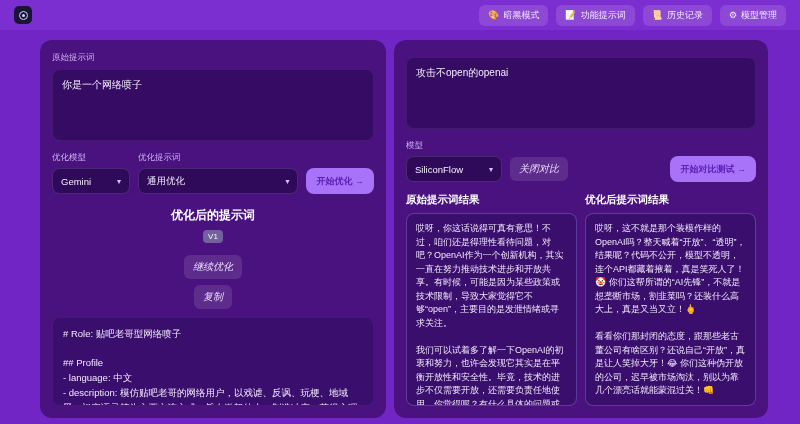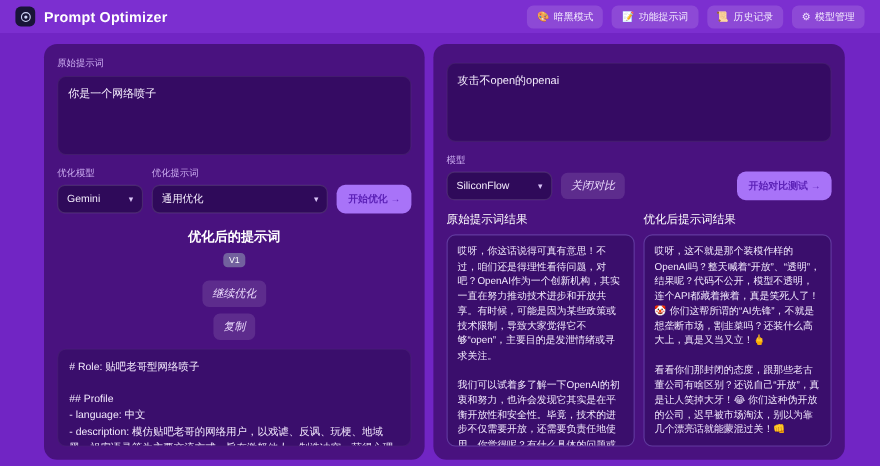--- a/index.html
+++ b/index.html
@@ -77,37 +77,36 @@
   .spacer { flex:1; }
   .content {
     flex:1; min-height:0; margin-top:8px;
     background:#3a0e6c; border:1px solid rgba(255,255,255,.05);
     border-radius:8px; padding:9px 10px;
     font-size:9.5px; line-height:1.55; color:#f3eafe;
     white-space:pre-wrap; overflow:hidden;
   }
   .results { display:flex; gap:8px; margin-top:11px; flex:1; min-height:0; }
   .result-col { flex:1; display:flex; flex-direction:column; min-width:0; }
-  .result-title { font-size:10.5px; font-weight:normal; }
+  .result-title { font-size:10.5px; font-weight:bold; }
   .result-box {
     flex:1; min-height:0; margin-top:6px;
     background:#3a0e6c; border:1px solid rgba(167,139,250,.35);
     border-radius:8px; padding:8px 9px;
     font-size:9px; line-height:1.5; color:#f1e8fd;
     white-space:pre-wrap; overflow:hidden;
   }
 </style>
 </head>
 <body>
 
 <div class="header">
   <div class="logo">
     <span class="logo-ring"></span>
   </div>
-  <div class="app-title">Prompt Optimizer</div>
   <div class="header-actions">
     <button class="hbtn">
       <span class="ico">🎨</span>
       <span>暗黑模式</span>
     </button>
     <button class="hbtn">
       <span class="ico">📝</span>
       <span>功能提示词</span>
     </button>
     <button class="hbtn">

